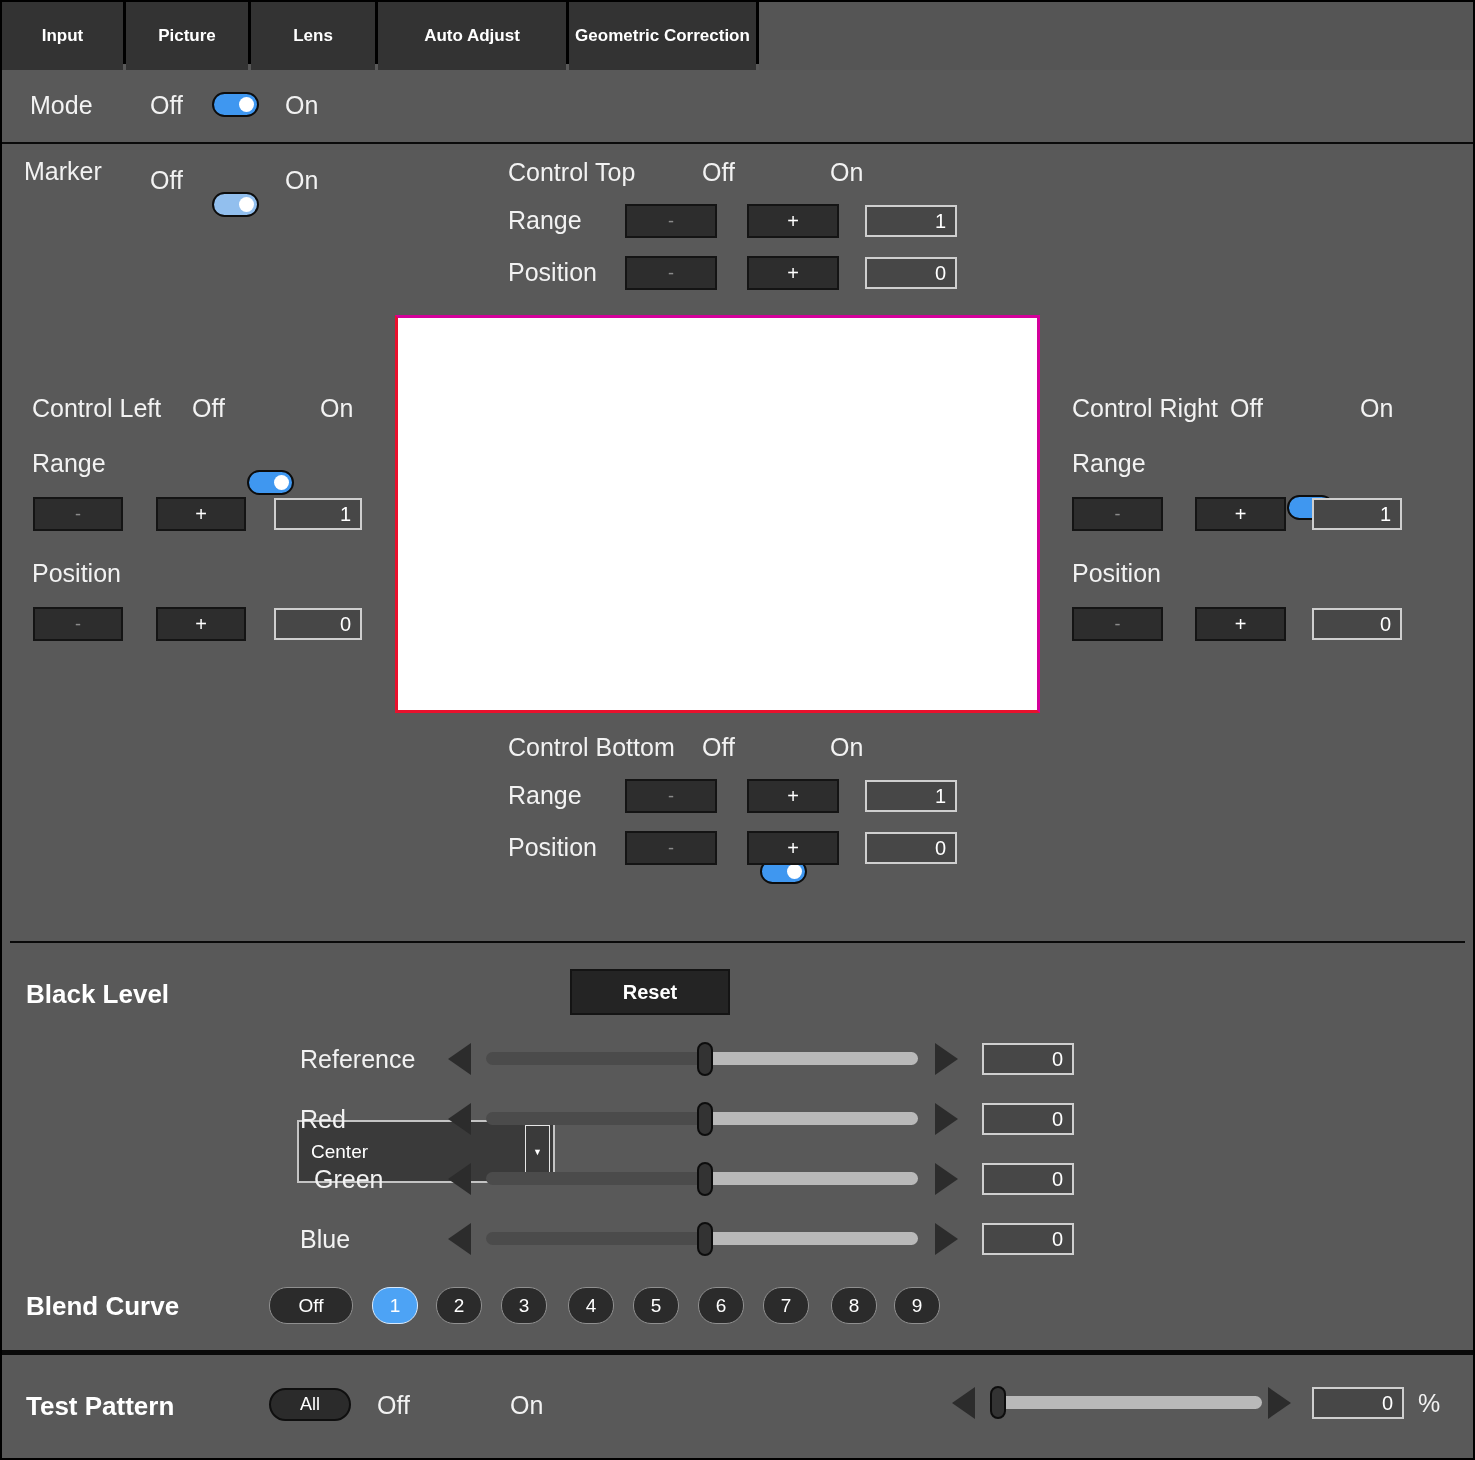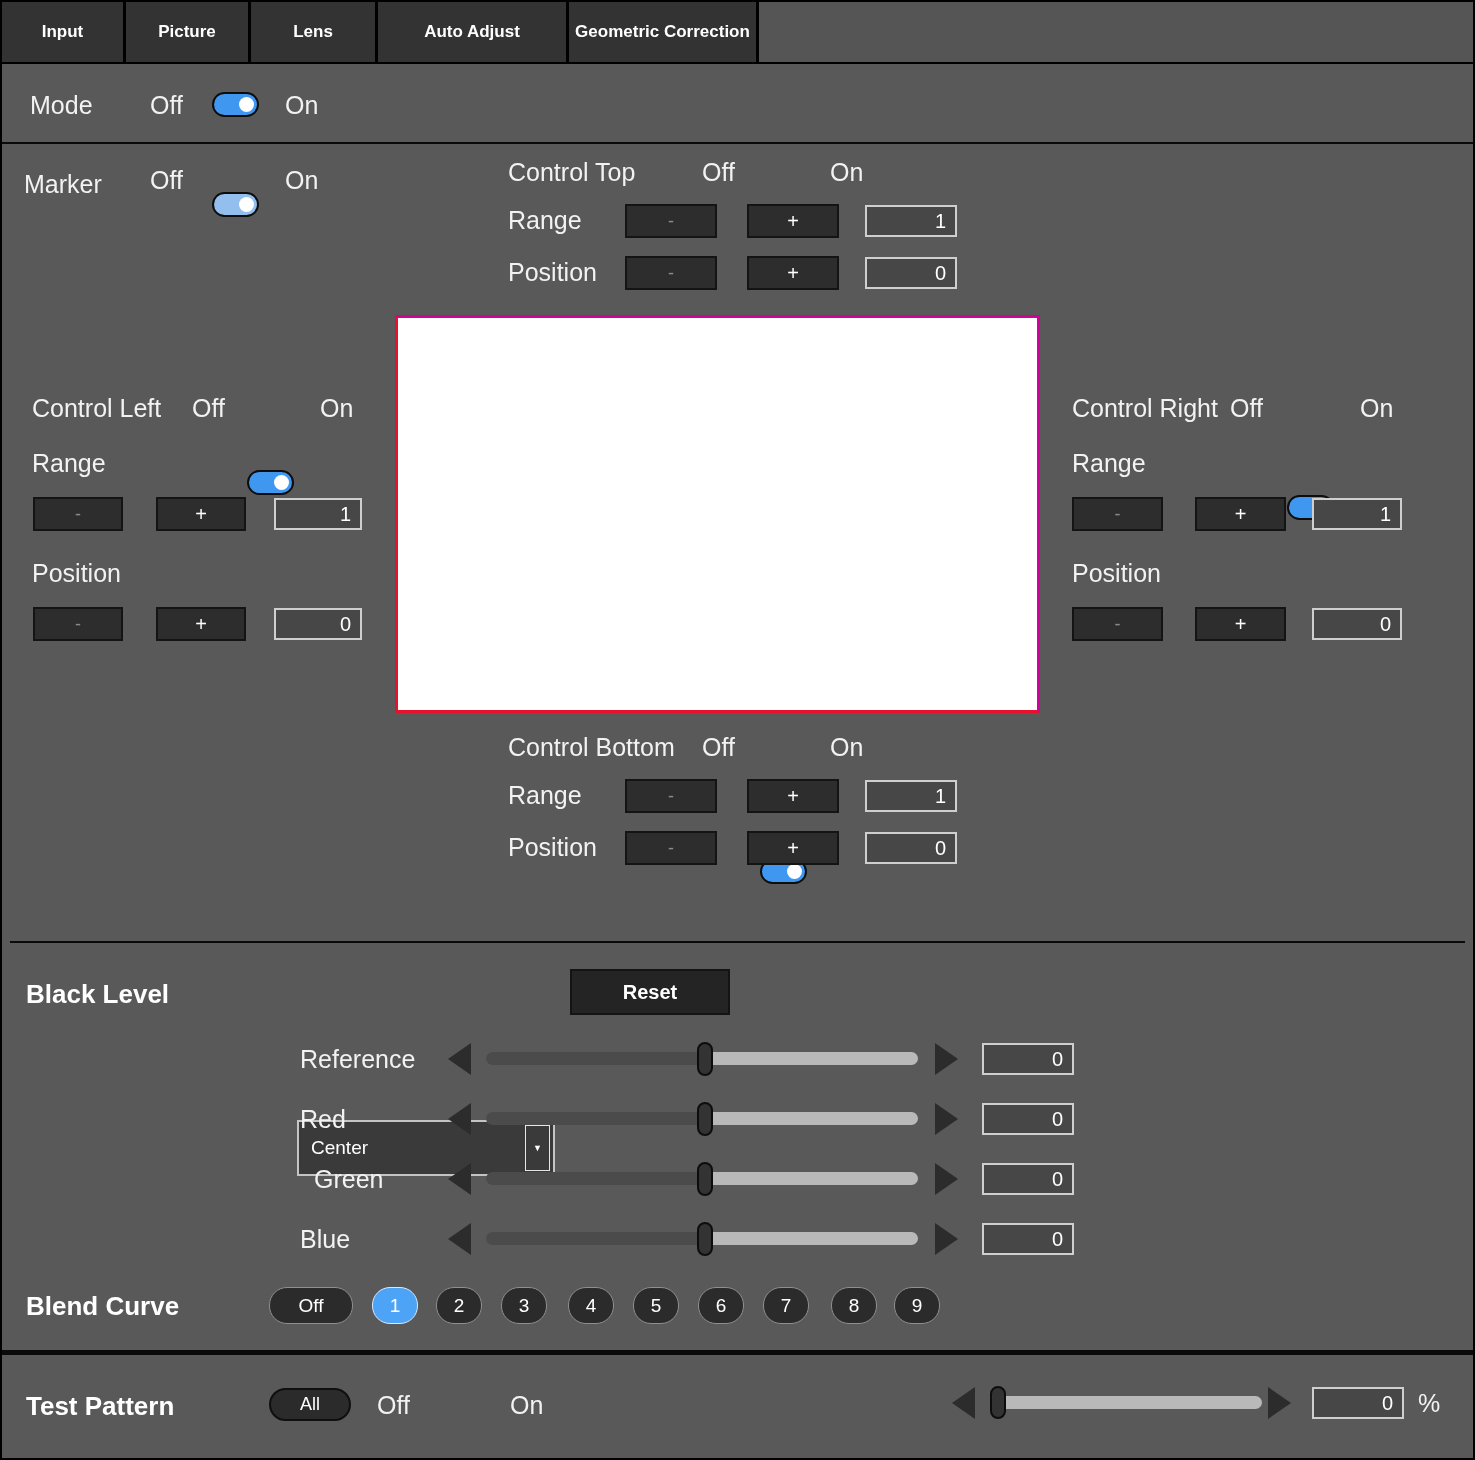--- a/index.html
+++ b/index.html
@@ -7,21 +7,21 @@
     position:relative;width:1475px;height:1460px;background:#595959;
     font-family:"Liberation Sans",sans-serif;color:#f5f5f5;overflow:hidden;
     border:2px solid #000;box-sizing:border-box;
   }
   .abs{position:absolute;box-sizing:border-box;}
   
   .tabbar{position:absolute;top:0;left:0;right:0;height:62px;background:#000;display:flex;}
   .tab{
     background:#333;margin-right:3px;display:flex;align-items:center;justify-content:center;
     font-weight:bold;font-size:17px;color:#fff;text-align:center;line-height:1.25;
-    height:60px;box-sizing:border-box;padding:0 6px;cursor:pointer;
+    height:68px;box-sizing:border-box;padding:0 6px;cursor:pointer;
   }
   .tab.active{background:#3f9bf4;}
   .tab.empty{background:#555;margin-right:0;flex:1;}
   
   .lbl{font-size:25px;color:#f2f2f2;line-height:26px;white-space:nowrap;}
   .title{font-size:26px;font-weight:bold;color:#fff;line-height:34px;white-space:nowrap;text-align:center;}
   
   .toggle{width:47px;height:25px;border-radius:13px;background:#3f97f0;border:2px solid #0d0d0d;position:relative;cursor:pointer;}
   .toggle .knob{position:absolute;right:3px;top:3px;width:15px;height:15px;border-radius:50%;background:#fff;}
   .toggle.light{background:#92bfee;}
@@ -70,21 +70,21 @@
 
   <div class="lbl abs" style="left:28px;top:90px">Mode</div>
   <div class="lbl abs" style="left:148px;top:90px">Off</div>
   <div class="toggle abs" style="left:210px;top:90px">
       <span class="knob"></span>
     </div>
   <div class="lbl abs" style="left:283px;top:90px">On</div>
 
   <div class="divider abs" style="left:0;top:140px;width:1471px;height:2px"></div>
 
-  <div class="lbl abs" style="left:22px;top:169px">Marker</div>
+  <div class="lbl abs" style="left:22px;top:156px">Marker</div>
   <div class="lbl abs" style="left:148px;top:165px">Off</div>
   <div class="toggle light abs" style="left:210px;top:165px">
       <span class="knob"></span>
     </div>
   <div class="lbl abs" style="left:283px;top:165px">On</div>
 
   <div class="lbl abs" style="left:506px;top:157px">Control Top</div>
   <div class="lbl abs" style="left:700px;top:157px">Off</div>
   <div class="toggle abs" style="left:758px;top:157px">
       <span class="knob"></span>
@@ -182,21 +182,21 @@
       <span class="dim">-</span>
     </div>
   <div class="btn abs" style="left:745px;top:829px;width:92px;height:34px">
       <span>+</span>
     </div>
   <div class="val abs" style="left:863px;top:830px;width:92px;height:32px">0</div>
 
   <div class="divider abs" style="left:8px;top:939px;width:1455px;height:2px"></div>
 
   <div class="title abs" style="left:24px;top:975px">Black Level</div>
-  <div class="dd abs" style="left:295px;top:968px;width:258px;height:56px">
+  <div class="dd abs" style="left:295px;top:968px;width:258px;height:63px">
     <span class="txt">Center</span>
     <span class="arrowbox">▼</span>
   </div>
   <div class="btn abs" style="left:568px;top:967px;width:160px;height:46px;font-weight:bold;background:#242424">
       <span>Reset</span>
     </div>
 
   <div class="lbl abs" style="left:298px;top:1044px">Reference</div>
   <div class="tri-l abs" style="left:446px;top:1041px"></div>
   <div class="track half abs" style="left:484px;top:1050px;width:432px"></div>

